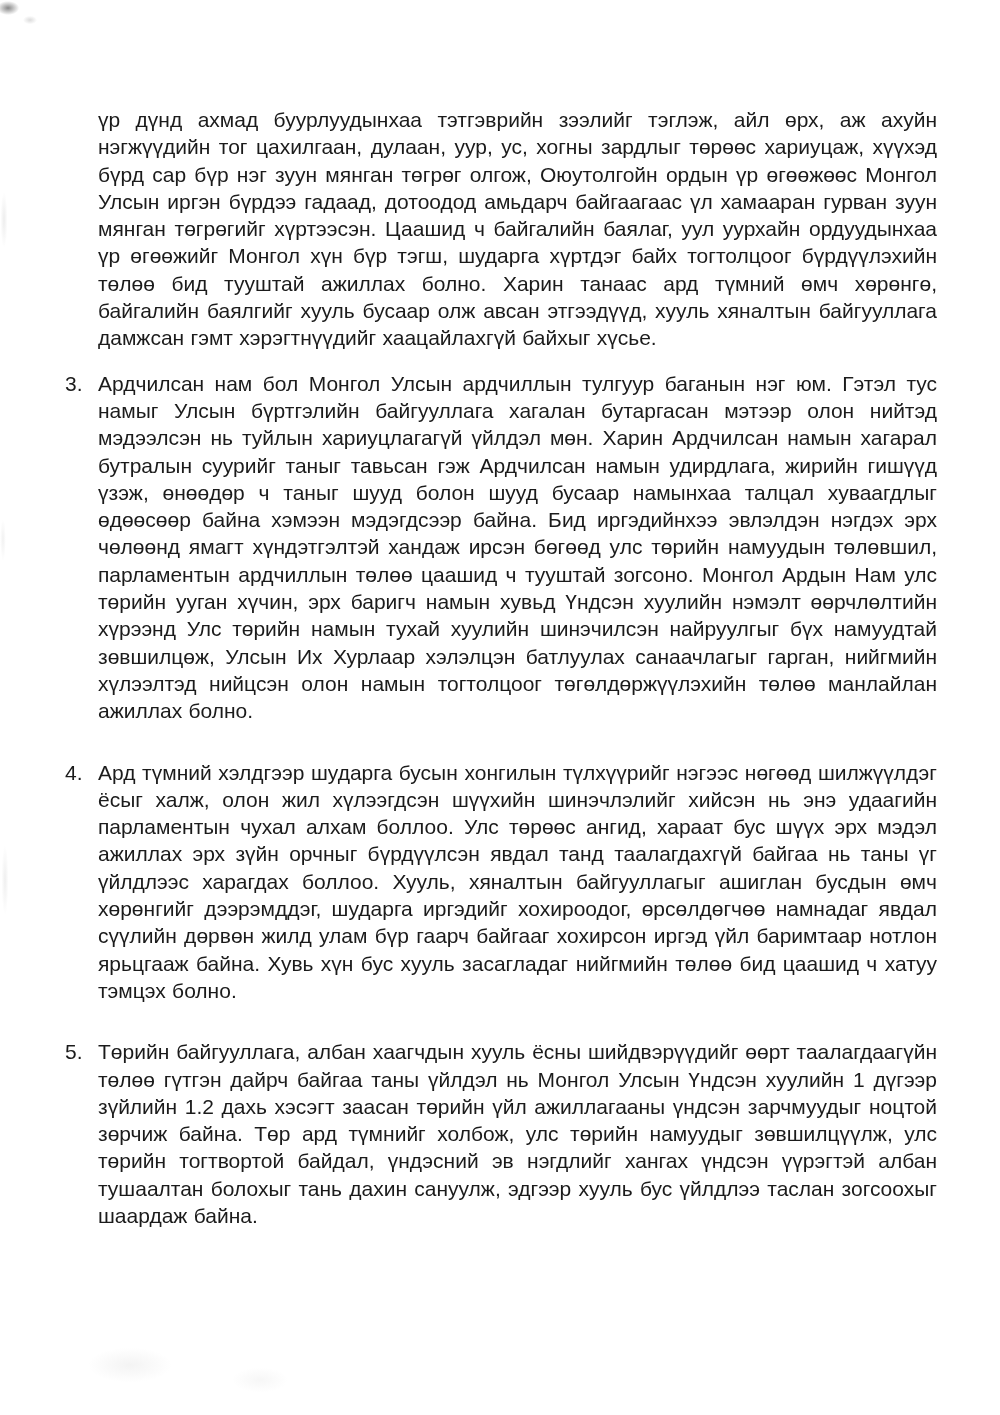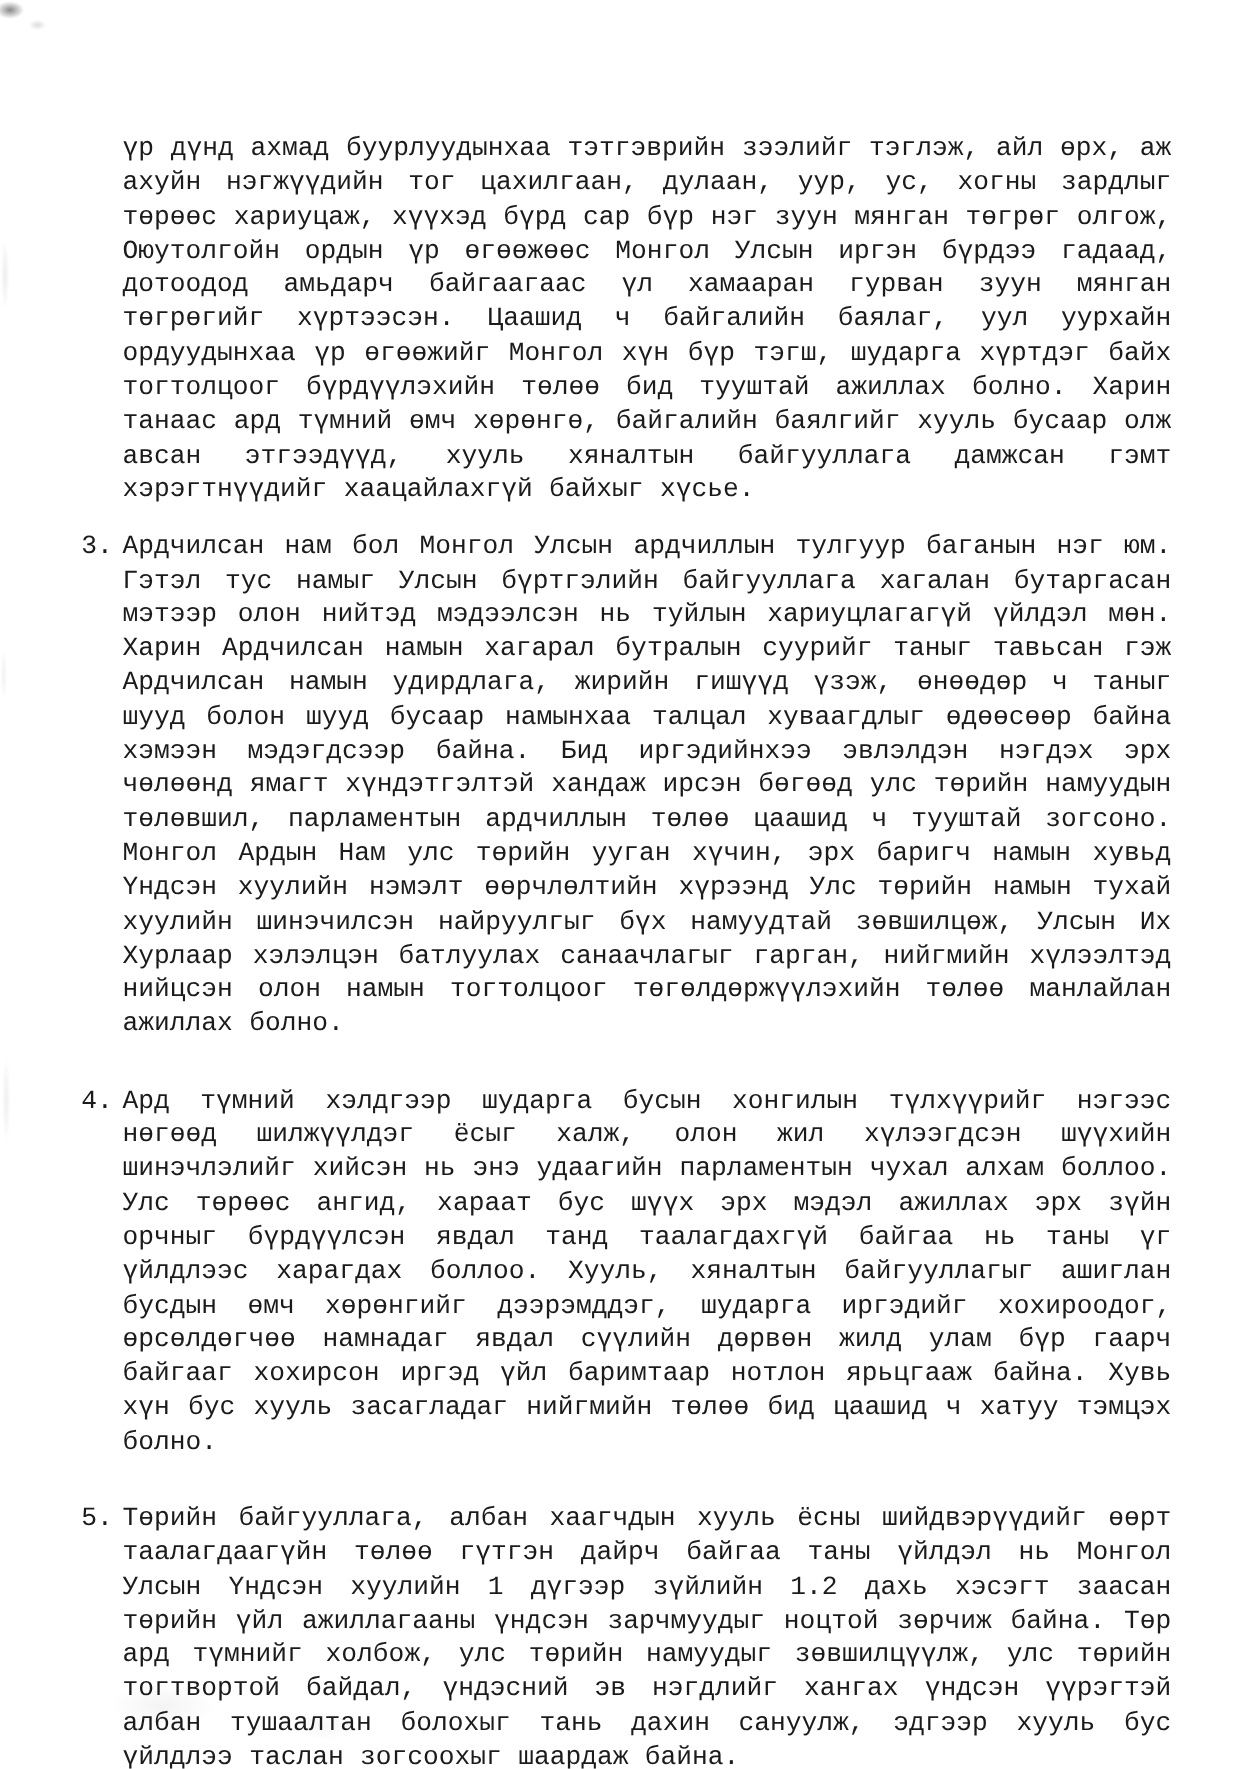--- a/index.html
+++ b/index.html
@@ -6,21 +6,21 @@
     margin: 0;
     padding: 0;
     background: #ffffff;
   }
   .page {
     position: relative;
     width: 1000px;
     height: 1415px;
     background: #ffffff;
     overflow: hidden;
-    font-family: Liberation Mono, monospace;
+    font-family: Liberation Sans, sans-serif;
     color: #1b1b1b;
   }
   .content {
     position: absolute;
     left: 65px;
     top: 106px;
     width: 872px;
   }
   .para {
     display: flex;

